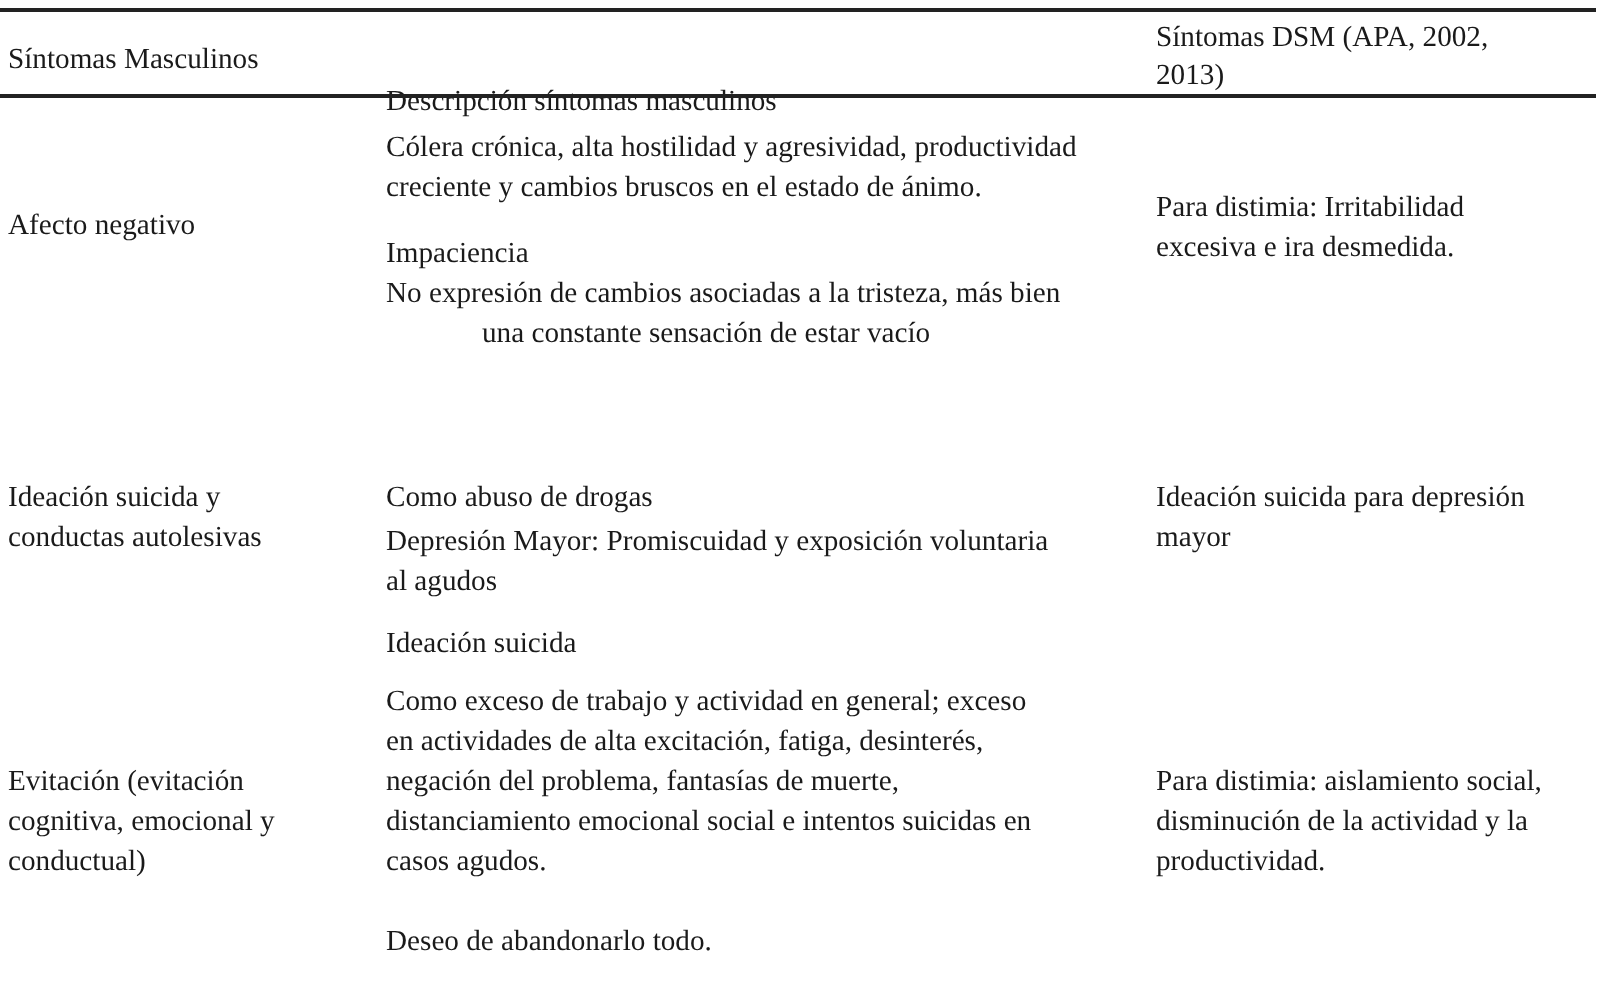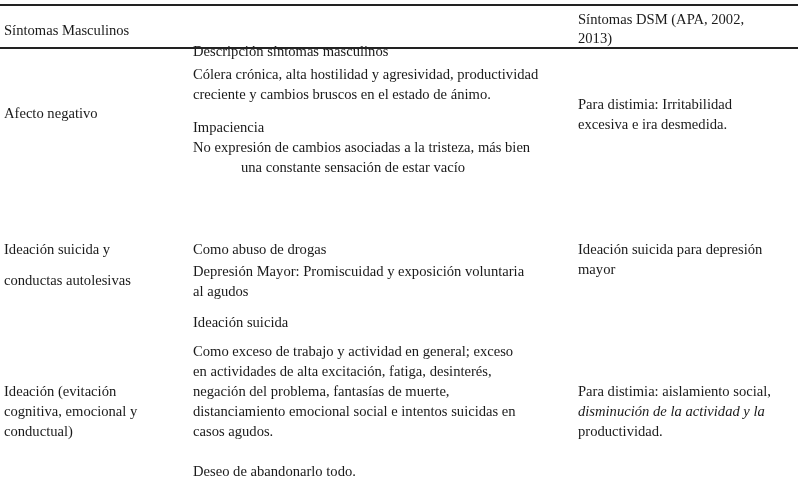--- a/index.html
+++ b/index.html
@@ -35,35 +35,35 @@
   <div class="t" style="left:193px; top:84px;text-align:center;">creciente y cambios bruscos en el estado de ánimo.</div>
   <div class="t" style="left:193px; top:117px;">Impaciencia</div>
   <div class="t" style="left:193px; top:137px;">No expresión de cambios asociadas a la tristeza, más bien</div>
   <div class="t" style="left:193px; top:157px;margin-left:48px;">una constante sensación de estar vacío</div>
   <div class="t" style="left:578px; top:94px;">Para distimia: Irritabilidad</div>
   <div class="t" style="left:578px; top:114px;">excesiva e ira desmedida.</div>
 </div>
 
 <div>
   <div class="t" style="left:4px; top:239px;">Ideación suicida y</div>
-  <div class="t" style="left:4px; top:270px;">conductas autolesivas</div>
+  <div class="t" style="left:4px; top:259px;">conductas autolesivas</div>
   <div class="t" style="left:193px; top:239px;">Como abuso de drogas</div>
   <div class="t" style="left:193px; top:261px;">Depresión Mayor: Promiscuidad y exposición voluntaria</div>
   <div class="t" style="left:193px; top:281px;">al agudos</div>
   <div class="t" style="left:193px; top:312px;">Ideación suicida</div>
   <div class="t" style="left:578px; top:239px;">Ideación suicida para depresión</div>
   <div class="t" style="left:578px; top:259px;">mayor</div>
 </div>
 
 <div>
-  <div class="t" style="left:4px; top:381px;">Ideación (evitación</div>
+  <div class="t" style="left:4px; top:381px;">Evitación (evitación</div>
   <div class="t" style="left:4px; top:401px;">cognitiva, emocional y</div>
   <div class="t" style="left:4px; top:421px;">conductual)</div>
   <div class="t" style="left:193px; top:341px;text-align:center;">Como exceso de trabajo y actividad en general; exceso</div>
   <div class="t" style="left:193px; top:361px;">en actividades de alta excitación, fatiga, desinterés,</div>
   <div class="t" style="left:193px; top:381px;">negación del problema, fantasías de muerte,</div>
   <div class="t" style="left:193px; top:401px;">distanciamiento emocional social e intentos suicidas en</div>
   <div class="t" style="left:193px; top:421px;">casos agudos.</div>
   <div class="t" style="left:193px; top:461px;">Deseo de abandonarlo todo.</div>
   <div class="t" style="left:578px; top:381px;">Para distimia: aislamiento social,</div>
-  <div class="t" style="left:578px; top:401px;font-style:italic;">disminución de la actividad y la</div>
+  <div class="t" style="left:578px; top:401px;">disminución de la actividad y la</div>
   <div class="t" style="left:578px; top:421px;">productividad.</div>
 </div>
 
 </body></html>

